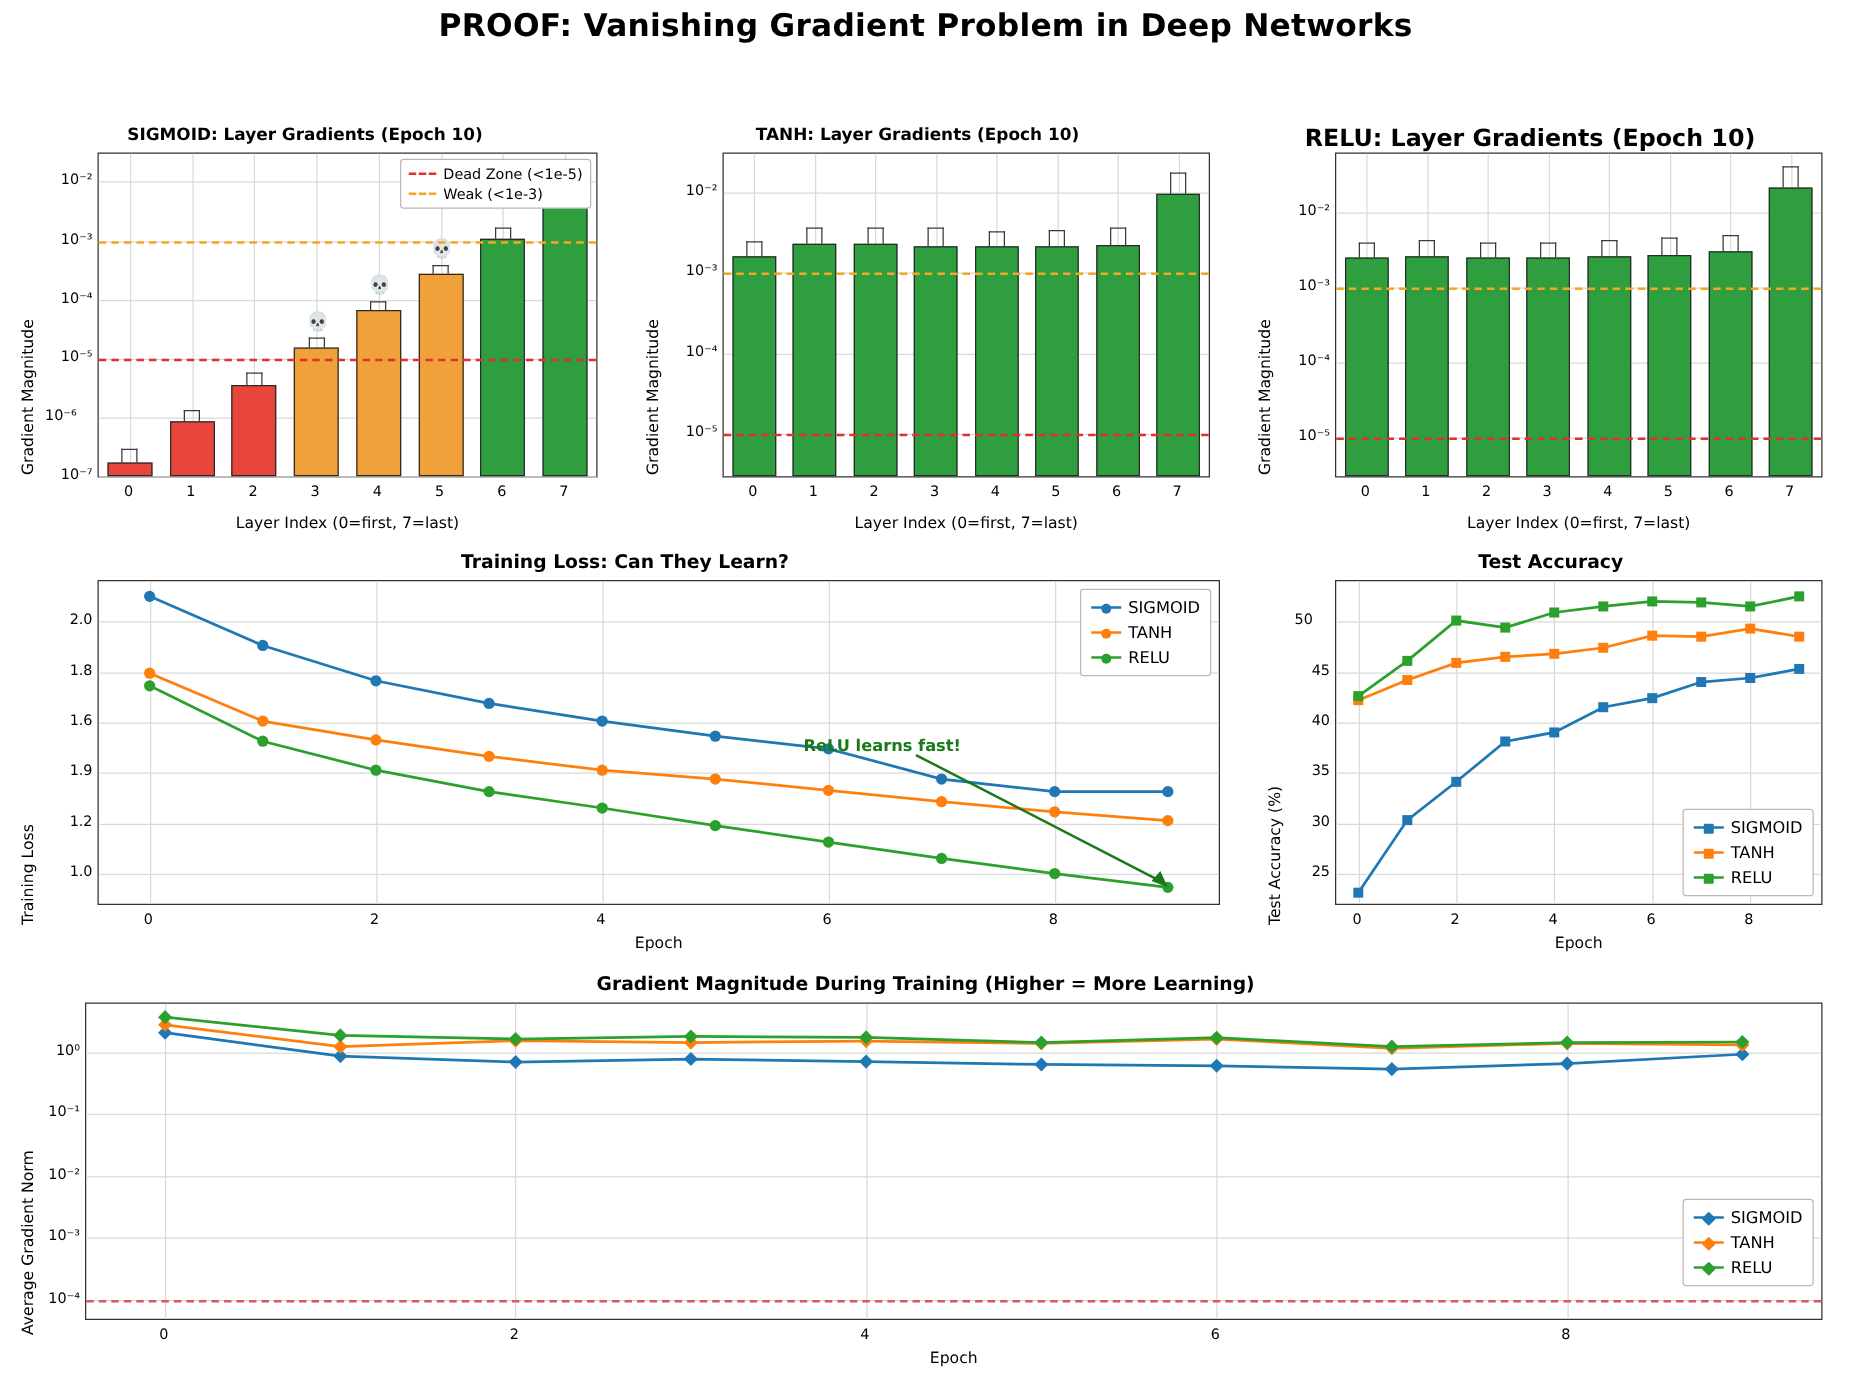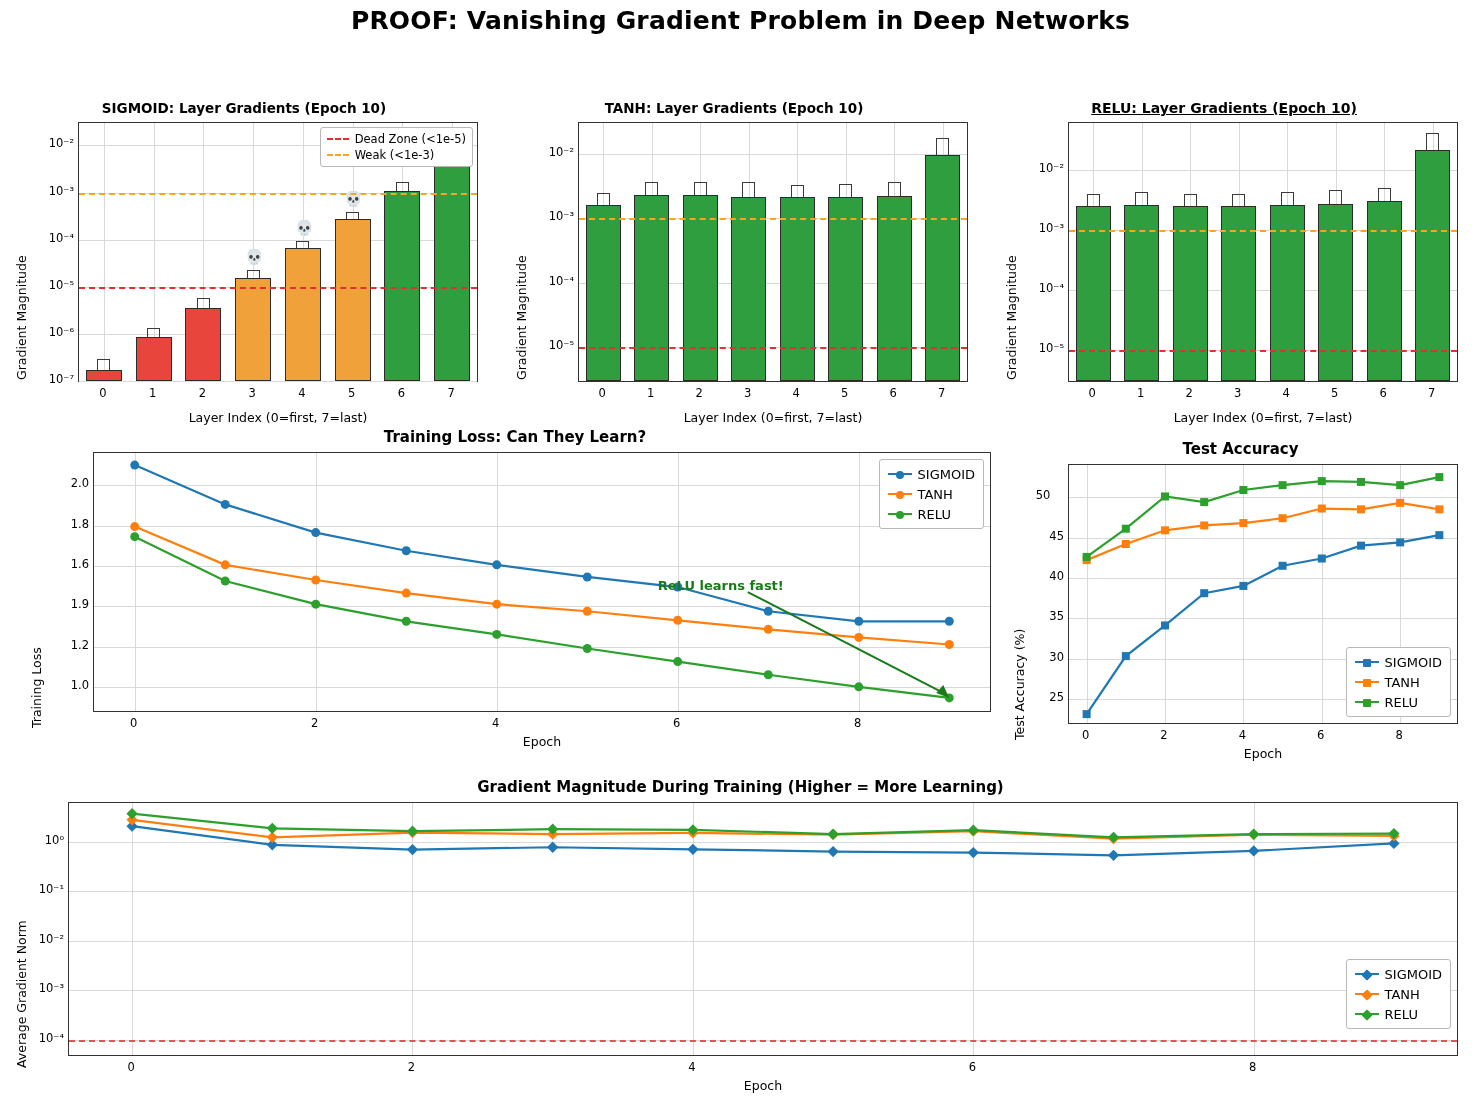--- a/index.html
+++ b/index.html
@@ -91,21 +91,21 @@
           <span class="lbl">Dead Zone (&lt;1e-5)</span>
         </div>
         <div class="legend-row">
           <span class="lg-dash weak"></span>
           <span class="lbl">Weak (&lt;1e-3)</span>
         </div>
       </div>
     </div>
   <div class="xlabel" style="left:78px;top:310px;width:400px;">Layer Index (0=first, 7=last)</div>
 <div class="tick-lbl" style="left:36px;top:272px;width:38px;text-align:right;">10⁻⁷</div>
-    <div class="tick-lbl" style="left:36px;top:224.89496288261282px;width:38px;text-align:right;">10⁻⁶</div>
+    <div class="tick-lbl" style="left:36px;top:224.89496288261282px;width:38px;text-align:left;">10⁻⁶</div>
     <div class="tick-lbl" style="left:36px;top:177.78992576522563px;width:38px;text-align:right;">10⁻⁵</div>
     <div class="tick-lbl" style="left:36px;top:130.68488864783845px;width:38px;text-align:right;">10⁻⁴</div>
     <div class="tick-lbl" style="left:36px;top:83.57985153045124px;width:38px;text-align:right;">10⁻³</div>
     <div class="tick-lbl" style="left:36px;top:36.47481441306405px;width:38px;text-align:right;">10⁻²</div>
     <div class="tick-lbl" style="left:92.875px;top:286px;width:20px;text-align:center;">0</div>
     <div class="tick-lbl" style="left:142.625px;top:286px;width:20px;text-align:center;">1</div>
     <div class="tick-lbl" style="left:192.375px;top:286px;width:20px;text-align:center;">2</div>
     <div class="tick-lbl" style="left:242.125px;top:286px;width:20px;text-align:center;">3</div>
     <div class="tick-lbl" style="left:291.875px;top:286px;width:20px;text-align:center;">4</div>
     <div class="tick-lbl" style="left:341.625px;top:286px;width:20px;text-align:center;">5</div>
@@ -157,21 +157,21 @@
     <div class="tick-lbl" style="left:150.75px;top:286px;width:20px;text-align:center;">1</div>
     <div class="tick-lbl" style="left:199.25px;top:286px;width:20px;text-align:center;">2</div>
     <div class="tick-lbl" style="left:247.75px;top:286px;width:20px;text-align:center;">3</div>
     <div class="tick-lbl" style="left:296.25px;top:286px;width:20px;text-align:center;">4</div>
     <div class="tick-lbl" style="left:344.75px;top:286px;width:20px;text-align:center;">5</div>
     <div class="tick-lbl" style="left:393.25px;top:286px;width:20px;text-align:center;">6</div>
     <div class="tick-lbl" style="left:441.75px;top:286px;width:20px;text-align:center;">7</div>
   </div>
 
 <div class="panel" style="left:980px;top:100px;width:500px;height:330px;">
-  <div class="ptitle" style="top:0px;font-size:14px;left:-6px;text-decoration:underline;">RELU: Layer Gradients (Epoch 10)</div>
+  <div class="ptitle" style="top:0px;font-size:19px;left:-6px;">RELU: Layer Gradients (Epoch 10)</div>
   <div class="ylabel" style="left:24px;top:280px;">Gradient Magnitude</div>
   <div class="axes" id="ax3" style="left:88px;top:22px;width:390px;height:260px;">
       <div class="grid-line h" style="top:226.63478831388593px;"></div>
       <div class="grid-line h" style="top:166.64915690464238px;"></div>
       <div class="grid-line h" style="top:106.66352549539883px;"></div>
       <div class="grid-line h" style="top:46.67789408615525px;"></div>
       <div class="grid-line v" style="left:24.25px;"></div>
       <div class="bar" style="left:6.789999999999999px;top:82.7928428122068px;width:34.92px;height:175.2071571877932px;background:#2e9e3e;"></div>
       <div class="errbar" style="left:17.9644px;top:70.54857676934728px;width:12.5712px;height:12.244266042859522px;"></div>
       <div class="grid-line v" style="left:72.75px;"></div>
@@ -206,21 +206,21 @@
     <div class="tick-lbl" style="left:102.25px;top:286px;width:20px;text-align:center;">0</div>
     <div class="tick-lbl" style="left:150.75px;top:286px;width:20px;text-align:center;">1</div>
     <div class="tick-lbl" style="left:199.25px;top:286px;width:20px;text-align:center;">2</div>
     <div class="tick-lbl" style="left:247.75px;top:286px;width:20px;text-align:center;">3</div>
     <div class="tick-lbl" style="left:296.25px;top:286px;width:20px;text-align:center;">4</div>
     <div class="tick-lbl" style="left:344.75px;top:286px;width:20px;text-align:center;">5</div>
     <div class="tick-lbl" style="left:393.25px;top:286px;width:20px;text-align:center;">6</div>
     <div class="tick-lbl" style="left:441.75px;top:286px;width:20px;text-align:center;">7</div>
   </div>
 
-<div class="panel" style="left:0px;top:428px;width:1000px;height:330px;margin-left:15px;">
+<div class="panel" style="left:0px;top:440px;width:1000px;height:330px;">
   <div class="ptitle" style="top:0px;font-size:15px;left:0px;width:1000px;">Training Loss: Can They Learn?</div>
   <div class="ylabel" style="left:14px;top:300px;">Training Loss</div>
   <div class="axes" id="ax4" style="left:78px;top:24px;width:898px;height:260px;">
       <div class="grid-line h" style="top:233.8125px;"></div>
       <div class="grid-line h" style="top:193.50000000000003px;"></div>
       <div class="grid-line h" style="top:153.18750000000006px;"></div>
       <div class="grid-line h" style="top:112.875px;"></div>
       <div class="grid-line h" style="top:72.56250000000003px;"></div>
       <div class="grid-line h" style="top:32.25000000000003px;"></div>
       <div class="grid-line v" style="left:40.727272727272734px;"></div>

